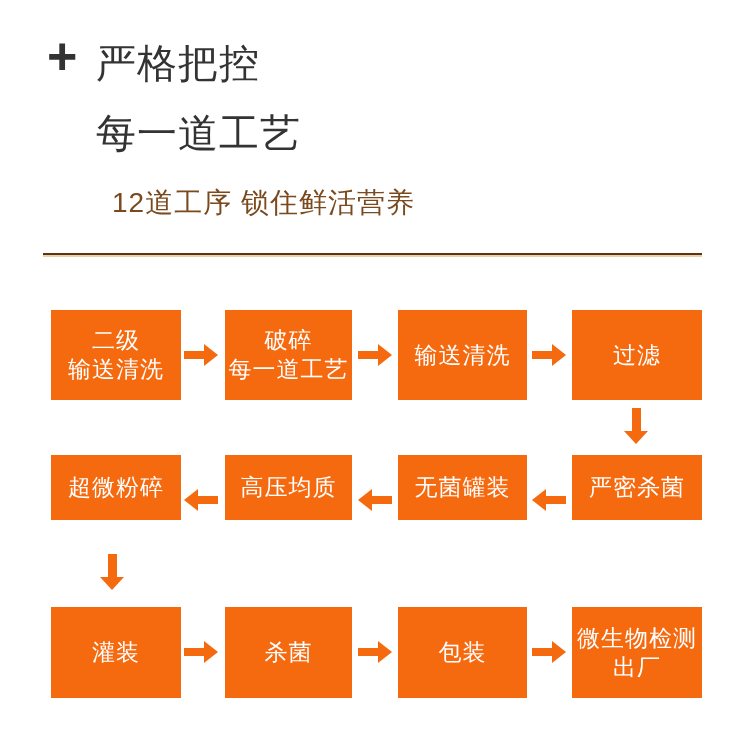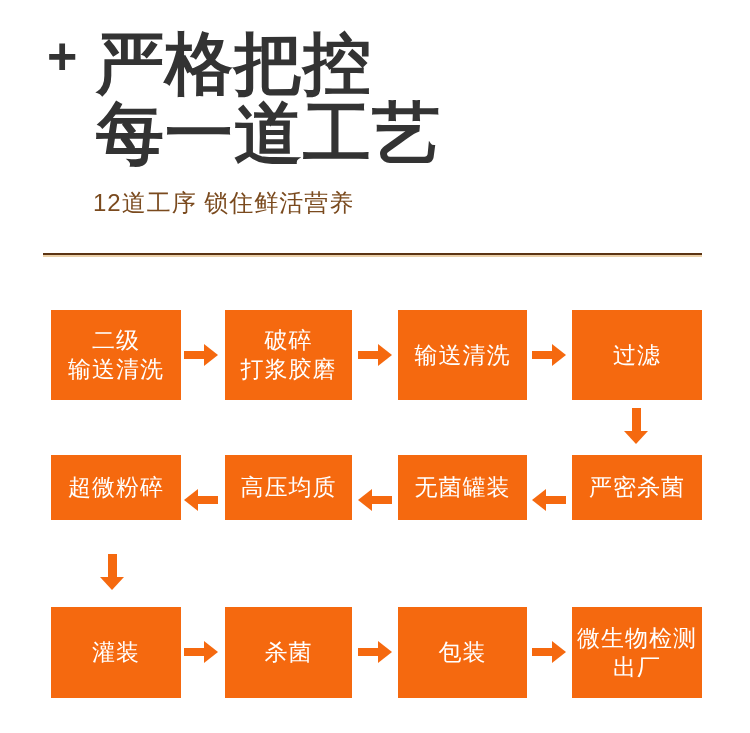--- a/index.html
+++ b/index.html
@@ -11,24 +11,24 @@
     --box-text:#FFFFFF;
   }
   *{margin:0;padding:0;box-sizing:border-box;}
   html,body{background:#fff;}
   body{font-family:"Liberation Sans","DejaVu Sans",sans-serif;}
   .page{position:relative;width:750px;height:733px;background:#ffffff;overflow:hidden;}
 
   
   .plus{position:absolute;left:47px;top:30px;font-size:52px;line-height:52px;
         font-weight:700;color:var(--title-text);}
-  .title{position:absolute;left:96px;top:28px;font-size:68px;line-height:70px;
-         font-weight:700;color:var(--title-text);letter-spacing:1px;}
+  .title{position:absolute;left:96px;top:28px;font-size:40px;line-height:70px;
+         font-weight:400;color:var(--title-text);letter-spacing:1px;}
   .title .tl{display:block;white-space:nowrap;}
-  .subtitle{position:absolute;left:93px;top:185px;font-size:24px;line-height:36px;
+  .subtitle{position:absolute;left:112px;top:185px;font-size:28px;line-height:36px;
             font-weight:500;color:var(--subtitle-brown);letter-spacing:1px;white-space:nowrap;}
   .divider{position:absolute;left:43px;top:253px;width:659px;height:4px;
            background:var(--divider-dark);border-bottom:2px solid var(--divider-light);}
 
   
   .box{position:absolute;background:var(--accent-orange);color:var(--box-text);
        display:flex;align-items:center;justify-content:center;text-align:center;
        font-size:23px;line-height:29px;font-weight:500;letter-spacing:1px;
        white-space:pre-line;}
   .c1{left:51px;width:130px;}
@@ -73,21 +73,21 @@
   <div class="subtitle">12道工序 锁住鲜活营养</div>
   <div class="divider"></div>
 
   <div class="box c1 r1">二级
 输送清洗</div>
   <div class="h-arrow right ha1 hr1">
       <i class="shaft"></i>
       <i class="head"></i>
     </div>
   <div class="box c2 r1">破碎
-打浆胶磨</div>
+每一道工艺</div>
   <div class="h-arrow right ha2 hr1">
       <i class="shaft"></i>
       <i class="head"></i>
     </div>
   <div class="box c3 r1">输送清洗</div>
   <div class="h-arrow right ha3 hr1">
       <i class="shaft"></i>
       <i class="head"></i>
     </div>
   <div class="box c4 r1">过滤</div>

